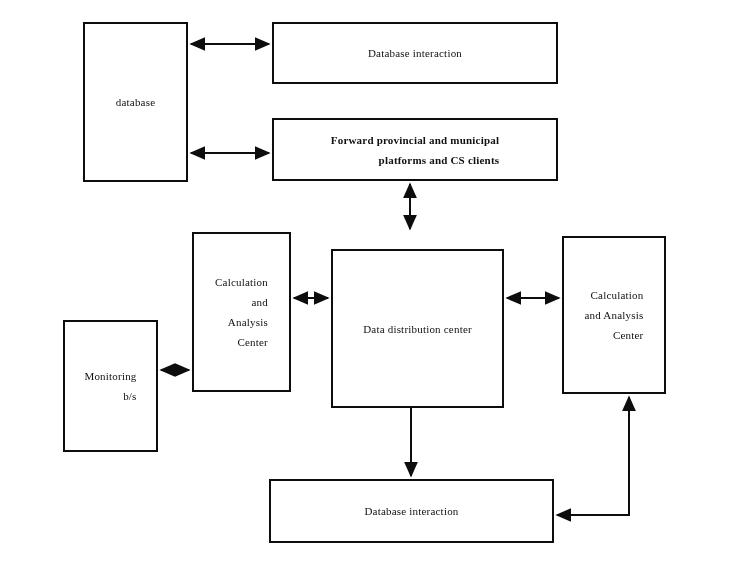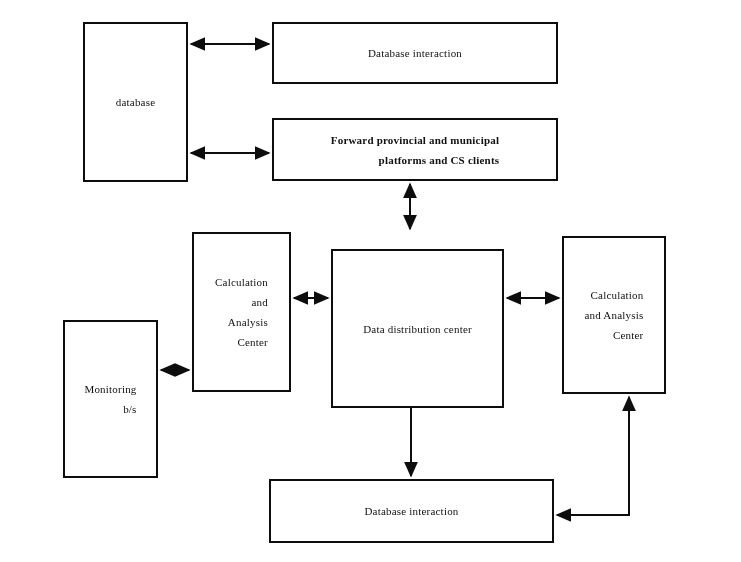--- a/index.html
+++ b/index.html
@@ -31,21 +31,21 @@
     text-align: right;
     white-space: pre-line;
     letter-spacing: 0.2px;
   }
   
   #n-database            { left: 83px;  top: 22px;  width: 105px; height: 160px; }
   #n-db-interaction-top  { left: 272px; top: 22px;  width: 286px; height: 62px;  }
   #n-forward-platforms   { left: 272px; top: 118px; width: 286px; height: 63px; font-weight: bold;  }
   #n-ddc                 { left: 331px; top: 232px; width: 173px; height: 159px; margin-top: 17px; }
   #n-calc-left           { left: 192px; top: 232px; width: 99px;  height: 160px; }
-  #n-monitoring          { left: 63px;  top: 320px; width: 95px;  height: 158px; }
+  #n-monitoring          { left: 63px;  top: 320px; width: 95px;  height: 132px; }
   #n-calc-right          { left: 562px; top: 236px; width: 104px; height: 158px; }
   #n-db-interaction-bot  { left: 269px; top: 479px; width: 285px; height: 64px;  }
 
   svg.edges {
     position: absolute;
     left: 0;
     top: 0;
     width: 741px;
     height: 562px;
     pointer-events: none;

